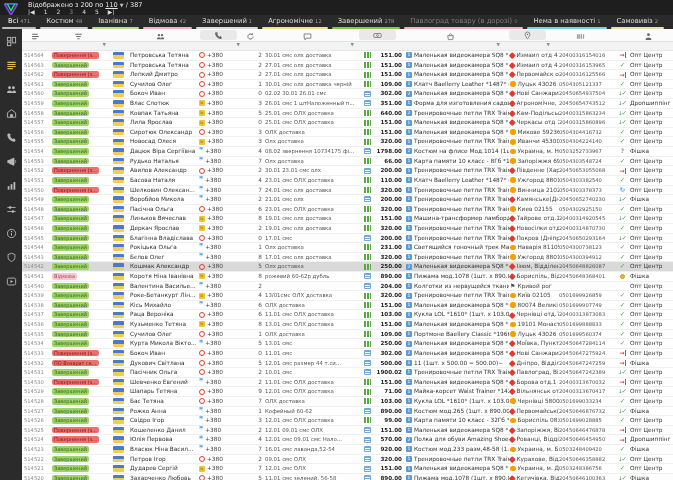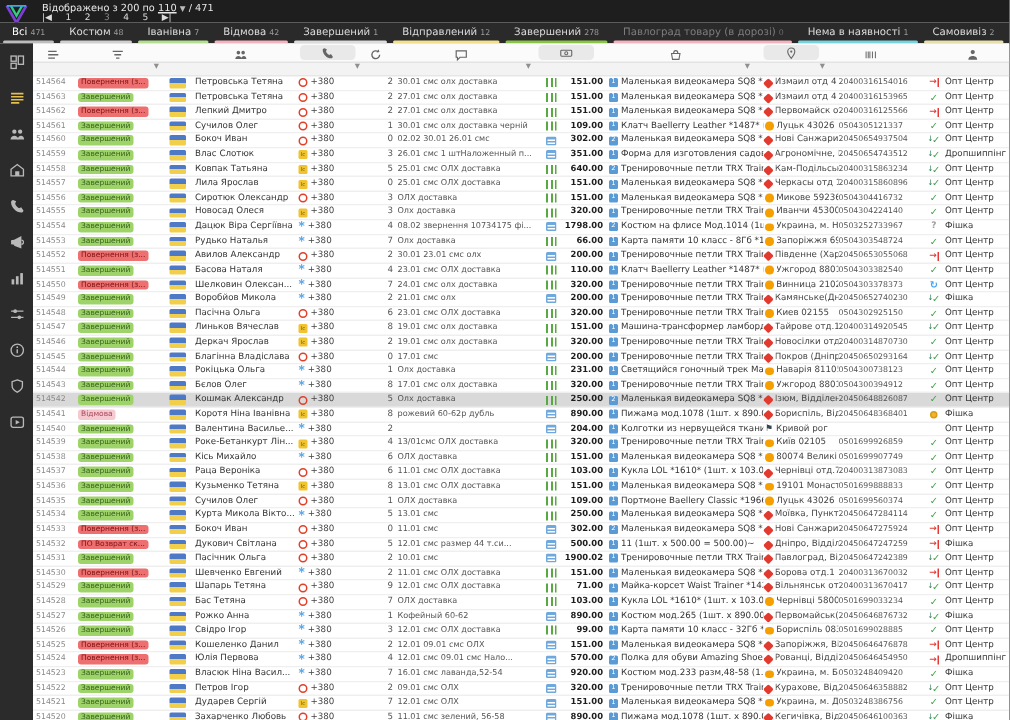--- a/index.html
+++ b/index.html
@@ -86,40 +86,40 @@
       <svg viewBox="0 0 16 14" width="16" height="13">
         <path d="M1 1 L8 13 L15 1" fill="none" stroke="#7b3fd4" stroke-width="2"></path>
         <path d="M4 1 L8 8 L12 1" fill="none" stroke="#2fd07b" stroke-width="1.6"></path>
         <path d="M1 1 L15 1" stroke="#3ba7e8" stroke-width="1.4"></path>
       </svg>
     </span>
     <div class="shown">
       <span>Відображено з 200 по</span>
       <span style="text-decoration:underline;">110</span>
       <span class="caret">▼</span>
-      <span>/ 471</span>
+      <span>/ 387</span>
     </div>
     <div class="pager" id="pager">
         <span>|◀</span>
         <span>1</span>
         <span>2</span>
         <span class="cur">3</span>
         <span>4</span>
         <span>5</span>
         <span>▶|</span>
       </div>
   </div>
 
   <div class="tabbar" id="tabbar">
       <div class="tab active"><span>Всі</span><span class="cnt">471</span><div class="ul" style="background: rgb(189, 189, 189);"></div></div>
       <div class="tab"><span>Костюм</span><span class="cnt">48</span><div class="ul" style="background: rgb(207, 207, 207);"></div></div>
       <div class="tab"><span>Іванівна</span><span class="cnt">7</span><div class="ul" style="background: rgb(181, 221, 143);"></div></div>
       <div class="tab"><span>Відмова</span><span class="cnt">42</span><div class="ul" style="background: rgb(241, 179, 189);"></div></div>
       <div class="tab"><span>Завершений</span><span class="cnt">1</span><div class="ul" style="background: rgb(220, 220, 220);"></div></div>
-      <div class="tab"><span>Відправлений</span><span class="cnt">12</span><div class="ul" style="background: rgb(243, 224, 142);"></div></div>
+      <div class="tab"><span>Агрономічне</span><span class="cnt">12</span><div class="ul" style="background: rgb(243, 224, 142);"></div></div>
       <div class="tab"><span>Завершений</span><span class="cnt">278</span><div class="ul" style="background: rgb(139, 195, 74);"></div></div>
       <div class="tab dim"><span>Павлоград товару (в дорозі)</span><span class="cnt">0</span><div class="ul" style="background: rgb(241, 179, 189);"></div></div>
       <div class="tab"><span>Нема в наявності</span><span class="cnt">1</span><div class="ul" style="background: rgb(121, 209, 220);"></div></div>
       <div class="tab"><span>Самовивіз</span><span class="cnt">2</span><div class="ul" style="background: rgb(232, 223, 174);"></div></div>
     </div>
 
   <div class="sidebar" id="sidebar">
       <div class="side-item">
         <span style="display: flex;">
           <svg viewBox="0 0 16 16">

